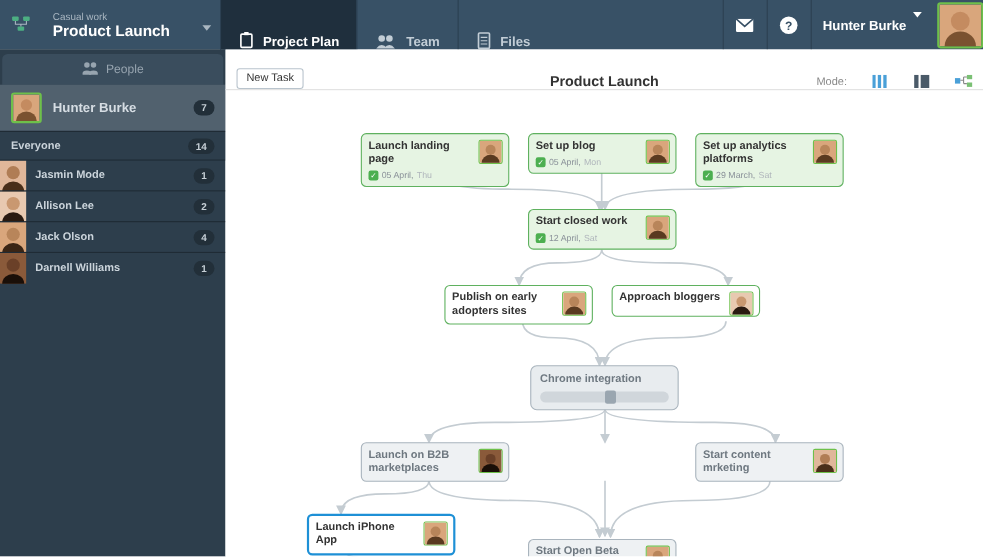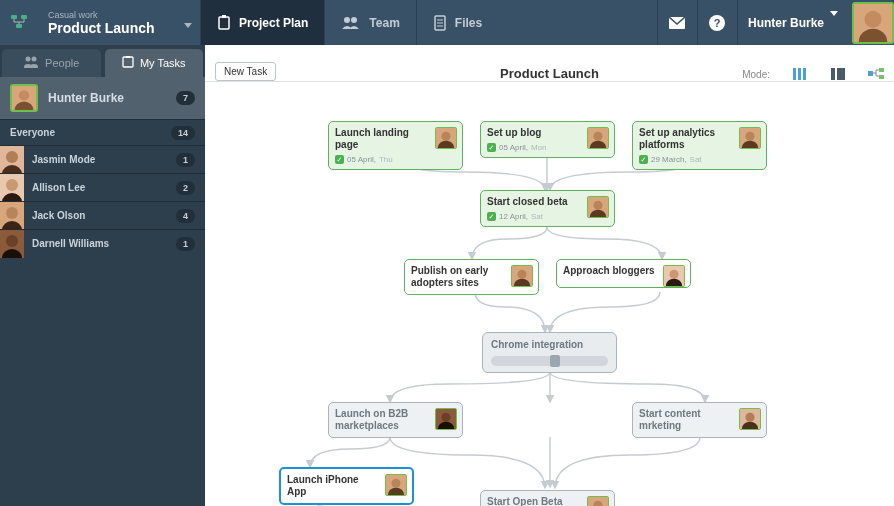--- a/index.html
+++ b/index.html
@@ -4,21 +4,21 @@
 <style>
 *{margin:0;padding:0;box-sizing:border-box;font-family:Arial,Helvetica,sans-serif}
 body{width:894px;height:506px;overflow:hidden;background:#fff}
 .topbar{height:45px;background:#385166;display:flex;align-items:center;color:#fff}
 .logo-block{width:40px;height:45px;display:flex;align-items:center;justify-content:center}
 .project-drop{width:160px;padding:0 8px;display:flex;flex-direction:column;justify-content:flex-end;cursor:pointer;position:relative}
 .project-drop .small{font-size:9px;color:#a9b6c1}
 .project-drop .big{font-size:14px;font-weight:bold;color:#fff}
 .project-drop .caret{position:absolute;right:8px;top:18px}
 .nav-tabs{display:flex;height:45px}
-.nav-tab{display:flex;align-items:center;gap:8px;padding:0 16px;font-size:12px;font-weight:bold;cursor:pointer;color:#c2cdd6;border-left:1px solid #2c4052}
+.nav-tab{display:flex;align-items:flex-end;gap:8px;padding:0 16px;font-size:12px;font-weight:bold;cursor:pointer;color:#c2cdd6;border-left:1px solid #2c4052}
 .nav-tab.active{background:#1f2f3d;color:#fff}
 .nav-tab .icon{display:flex}
 .top-right{margin-left:auto;display:flex;align-items:center;height:45px}
 .top-icon{width:40px;height:45px;display:flex;align-items:center;justify-content:center;cursor:pointer;border-left:1px solid #2c4052}
 .user-drop{display:flex;align-items:center;gap:6px;padding:0 10px;font-size:12px;font-weight:bold;cursor:pointer;border-left:1px solid #2c4052;height:45px}
 .top-avatar{width:42px;height:42px;border:2px solid #6ec04a;border-radius:3px;margin-left:4px}
 .main{display:flex;height:461px}
 .sidebar{width:205px;background:#2d3e4c;display:flex;flex-direction:column}
 .side-tabs{display:flex;height:32px;background:#2d3e4c}
 .side-tab{flex:1;display:flex;align-items:center;justify-content:center;gap:6px;font-size:11px;color:#97a4af;cursor:pointer;border-top-left-radius:5px;border-top-right-radius:5px;margin:4px 2px 0 2px;background:#3a4d5d}
@@ -136,27 +136,20 @@
     <div class="side-tabs">
       <div class="side-tab">
         <span><svg width="16" height="12">
               <circle cx="5" cy="3" r="2.5" fill="#97a4af"></circle>
               <circle cx="11" cy="3" r="2.5" fill="#97a4af"></circle>
               <ellipse cx="5" cy="11" rx="4" ry="3" fill="#97a4af"></ellipse>
               <ellipse cx="11" cy="11" rx="4" ry="3" fill="#97a4af"></ellipse>
             </svg></span>
         <span>People</span>
       </div>
-      <div class="side-tab active">
-        <span><svg width="12" height="12">
-              <rect x="1" y="1" width="10" height="10" rx="1" fill="none" stroke="#fff" stroke-width="1.3"></rect>
-              <rect x="4" y="0" width="4" height="2" fill="#fff"></rect>
-            </svg></span>
-        <span>My Tasks</span>
-      </div>
     </div>
     <div class="me-row">
       <div class="me-avatar">
           <svg class="avatar-svg" viewBox="0 0 28 28">
             <rect width="28" height="28" fill="#d9a67c"></rect>
             <circle cx="14" cy="11" r="6" fill="#c48b60"></circle>
             <ellipse cx="14" cy="28" rx="11" ry="10" fill="#7a5230"></ellipse>
           </svg>
         </div>
       <span class="me-name">Hunter Burke</span>
@@ -315,21 +308,21 @@
             <svg class="avatar-svg" viewBox="0 0 22 22">
               <rect width="22" height="22" fill="#d9a67c"></rect>
               <circle cx="11" cy="9" r="5" fill="#b8855a"></circle>
               <ellipse cx="11" cy="22" rx="9" ry="8" fill="#5a3a20"></ellipse>
             </svg>
           </div>
       </div>
 
       <div class="task green-solid" style="left:275px;top:108px;width:135px">
         <div class="body">
-            <div class="title">Start closed beta</div>
+            <div class="title">Start closed work</div>
             <div class="meta">
               <span class="chk">✓</span>
               <span>12 April,</span> 
               <span style="color:#b0b6bc">Sat</span>
             </div>
           </div>
         <div class="av">
             <svg class="avatar-svg" viewBox="0 0 22 22">
               <rect width="22" height="22" fill="#d9a67c"></rect>
               <circle cx="11" cy="9" r="5" fill="#b8855a"></circle>

